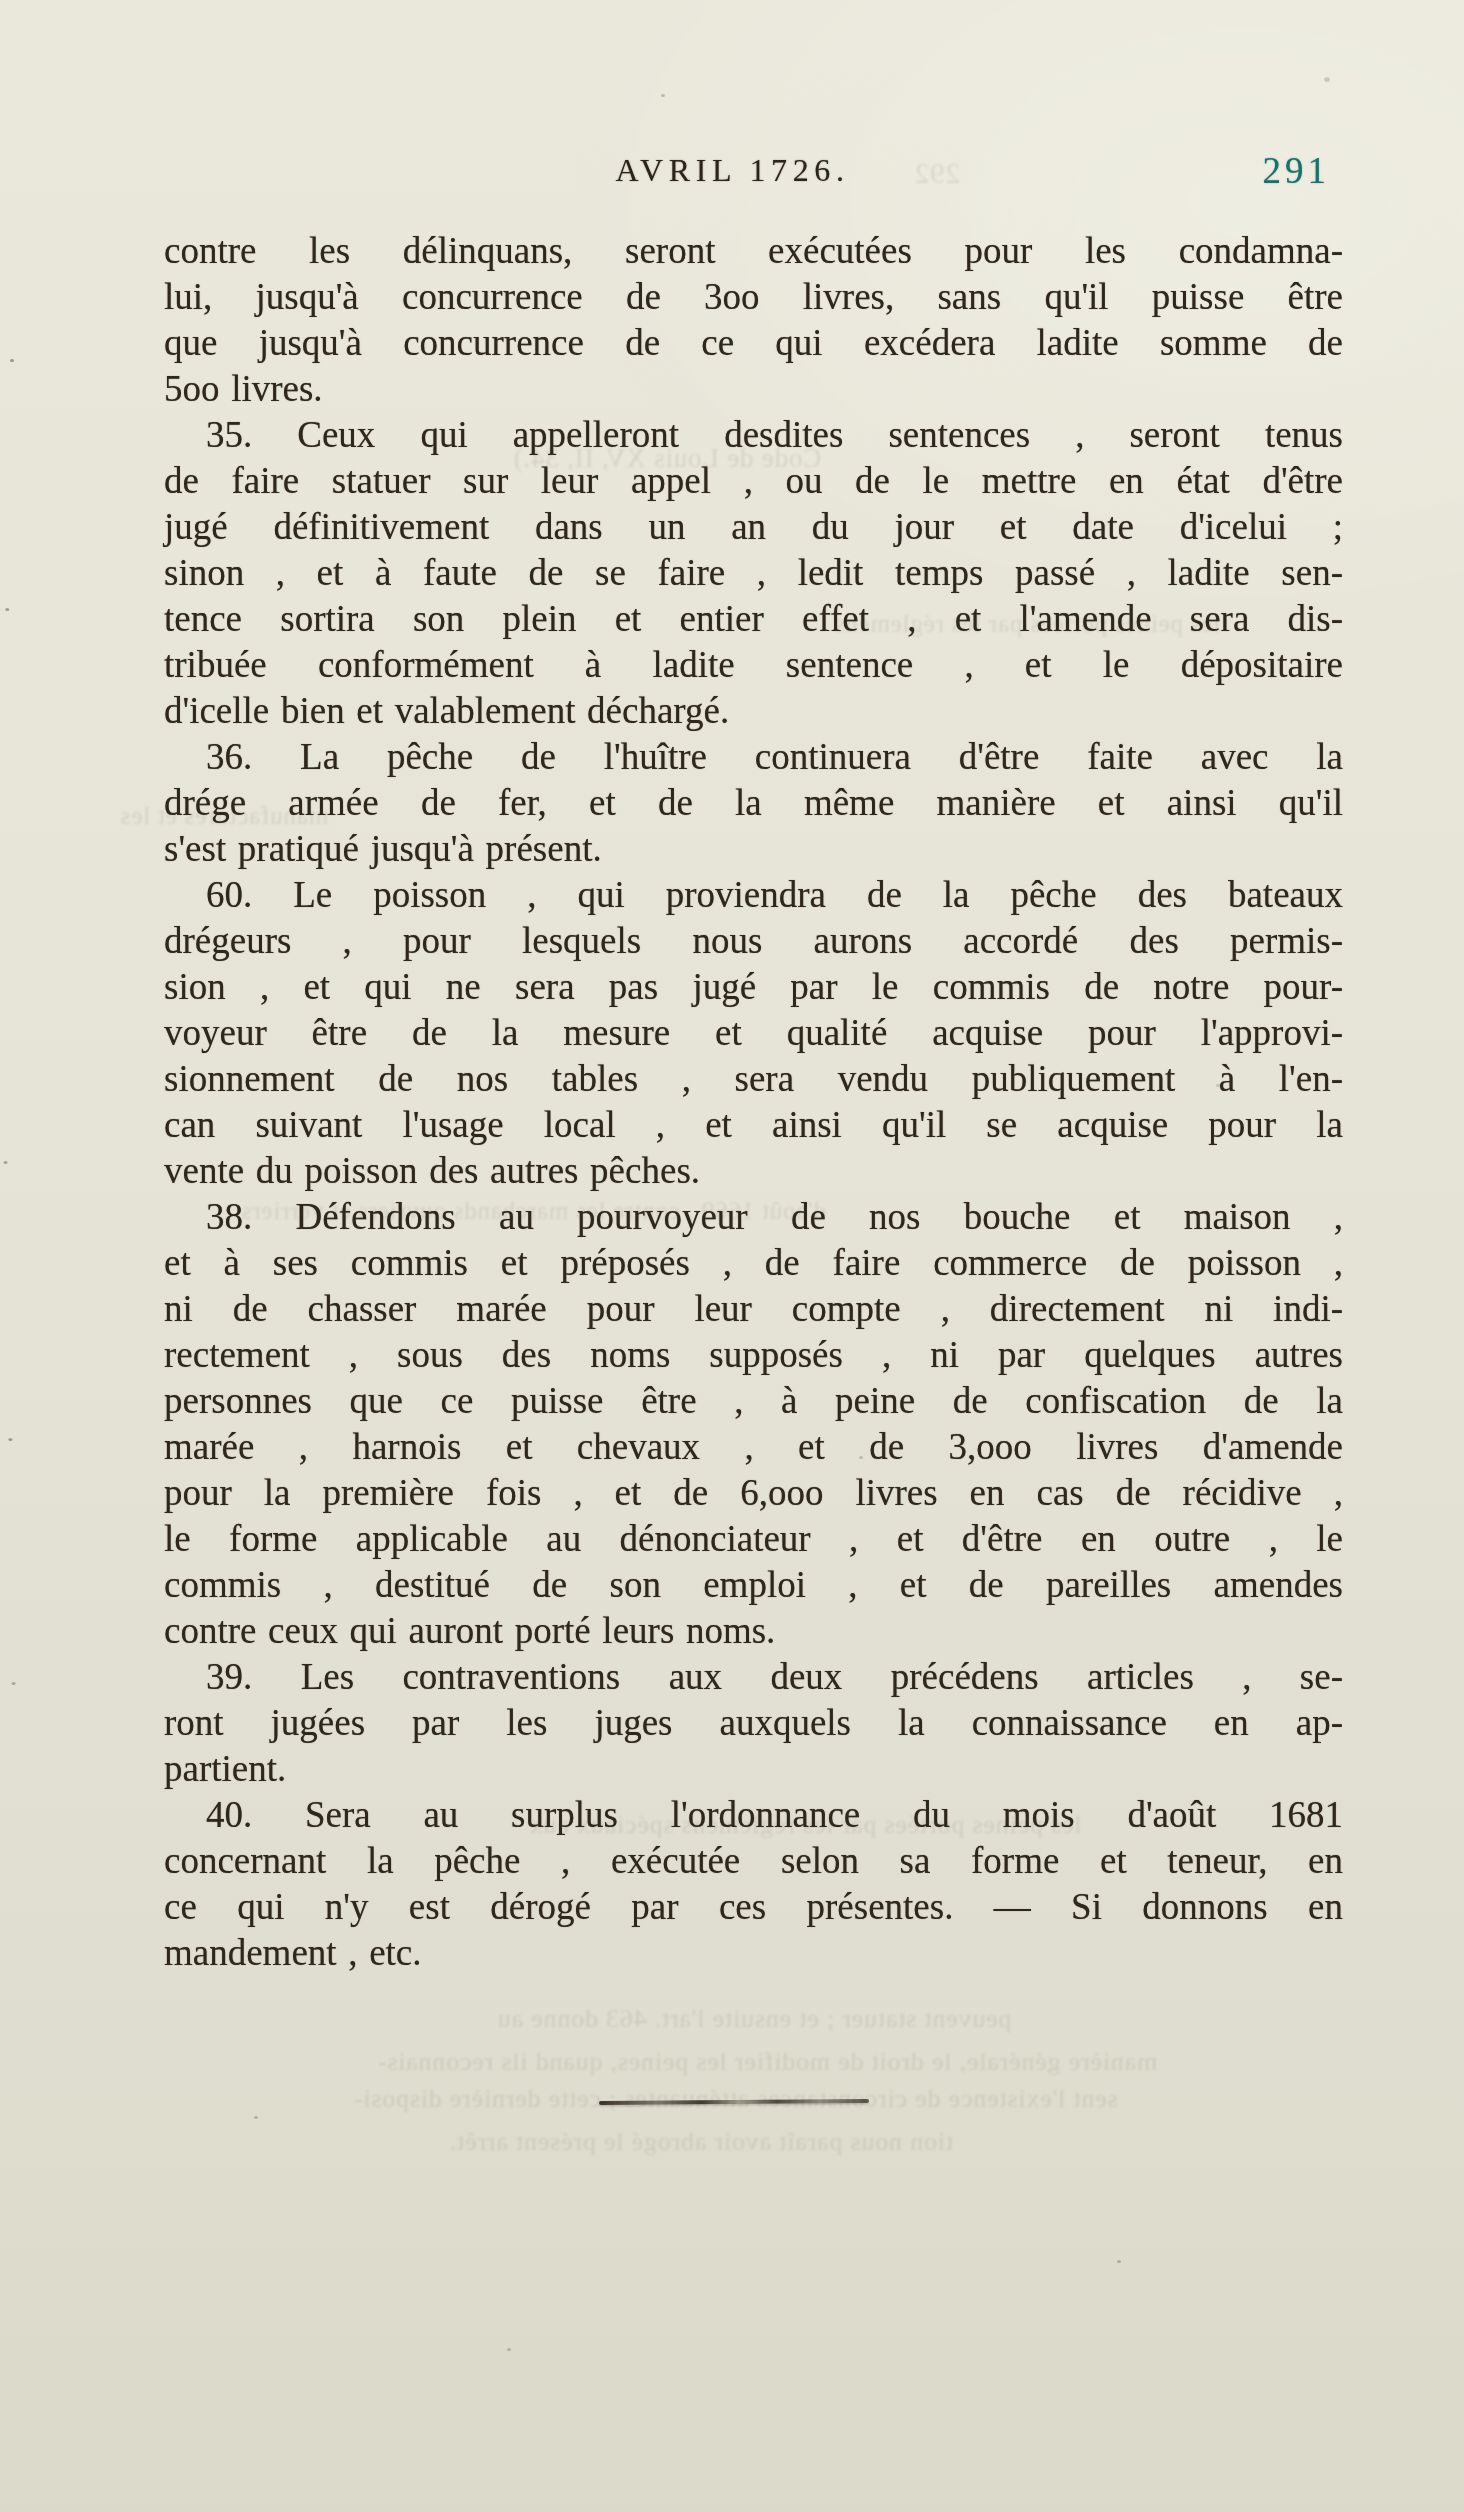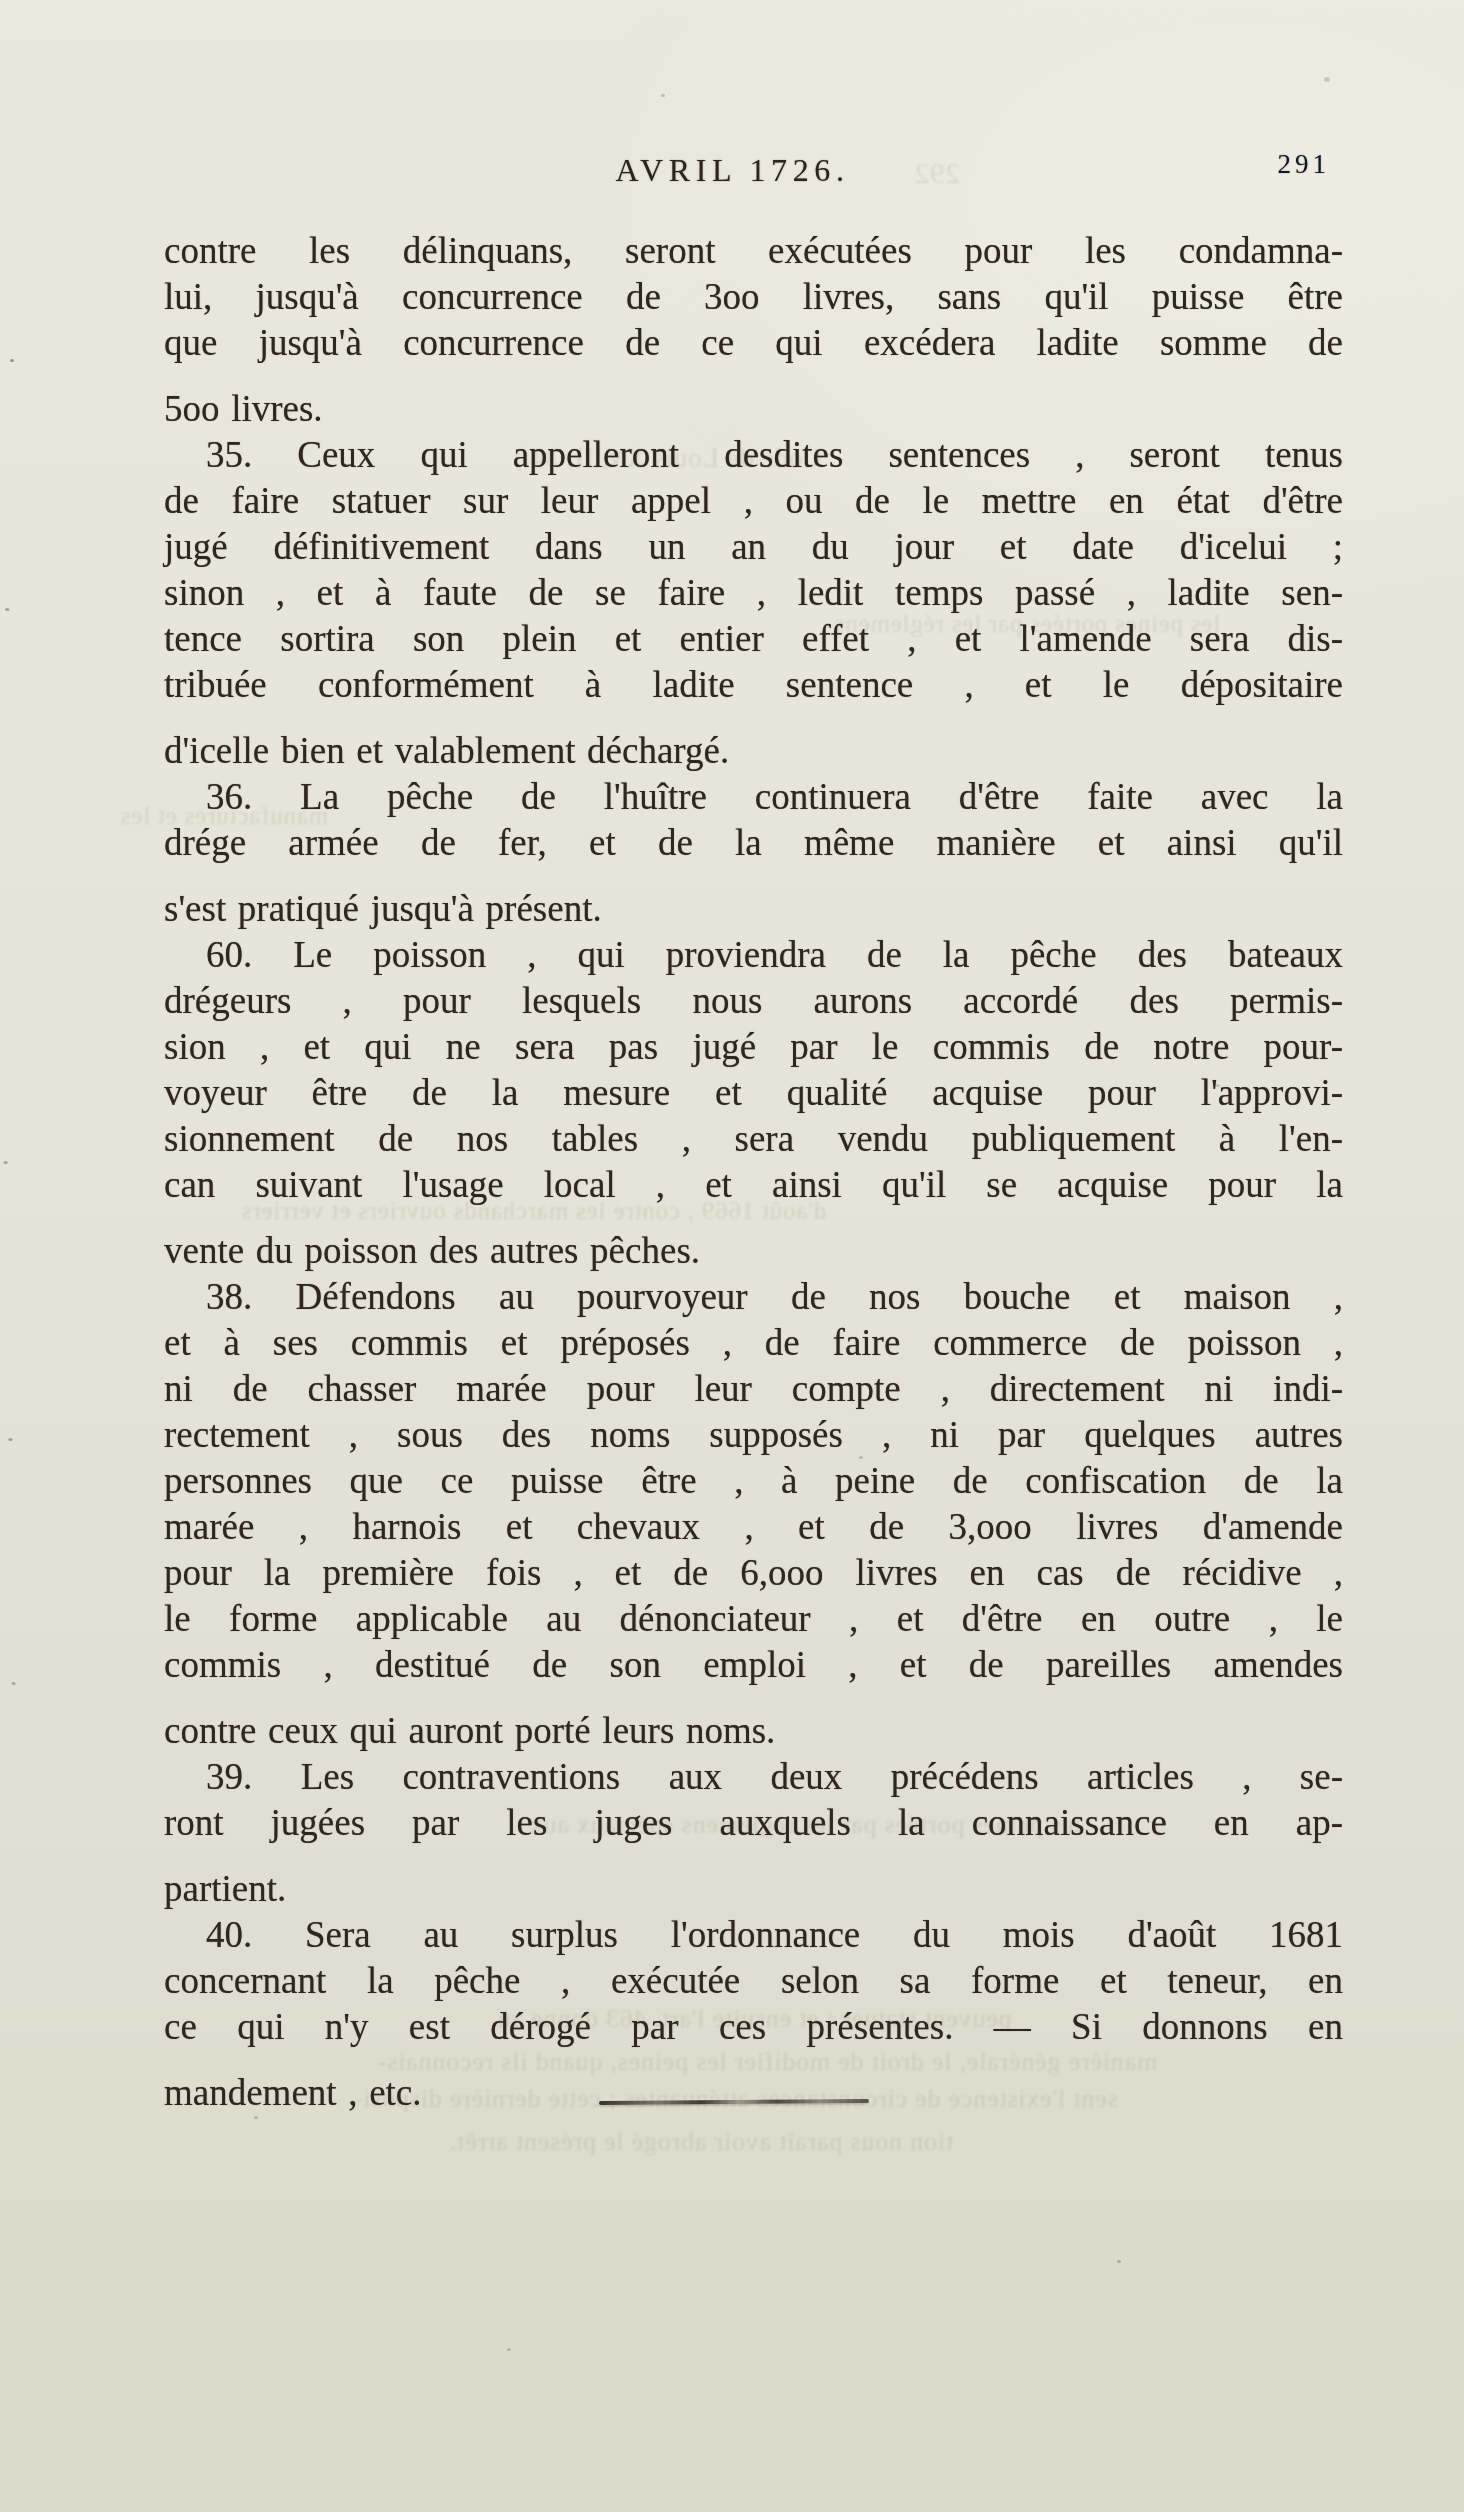--- a/index.html
+++ b/index.html
@@ -12,36 +12,36 @@
   }
   .page{position:absolute;inset:0;}
   
   .running-head{
     position:absolute;top:152px;left:50%;transform:translateX(-50%);
     font-size:32px;letter-spacing:5.6px;color:#2c241b;white-space:nowrap;
     text-shadow:0 0 1.6px rgba(44,36,27,.45);
   }
   .page-num{
     position:absolute;top:149px;right:135px;
-    font-size:27px;letter-spacing:4px;color:#0f172a;
+    font-size:37px;letter-spacing:4px;color:#0f766e;
     text-shadow:0 0 1.6px rgba(44,36,27,.4);
   }
   
   #text-block{
     position:absolute;top:228px;left:164px;width:1179px;
   }
   .line{
     font-size:37px;line-height:46px;height:46px;
     color:#2f271d;word-spacing:2.4px;
     text-align:justify;text-align-last:justify;
     text-shadow:0 0.4px 1px rgba(47,39,29,.55);
     white-space:normal;
   }
   .line.indent{padding-left:42px;}
-  .line.par-end{text-align-last:left;margin-top:20px;}
+  .line.par-end{text-align-last:left;}
   
   .divider{
     position:absolute;top:2100px;left:599px;width:270px;height:4px;
     transform:rotate(-0.45deg);border-radius:2.4px;
     background:linear-gradient(90deg,
       rgba(44,37,28,.92) 0%,rgba(44,37,28,.55) 22%,rgba(44,37,28,.88) 38%,
       rgba(44,37,28,.35) 52%,rgba(44,37,28,.8) 66%,rgba(44,37,28,.45) 82%,
       rgba(44,37,28,.75) 100%);
     box-shadow:0 1.6px 1.6px rgba(44,37,28,.18);
   }

